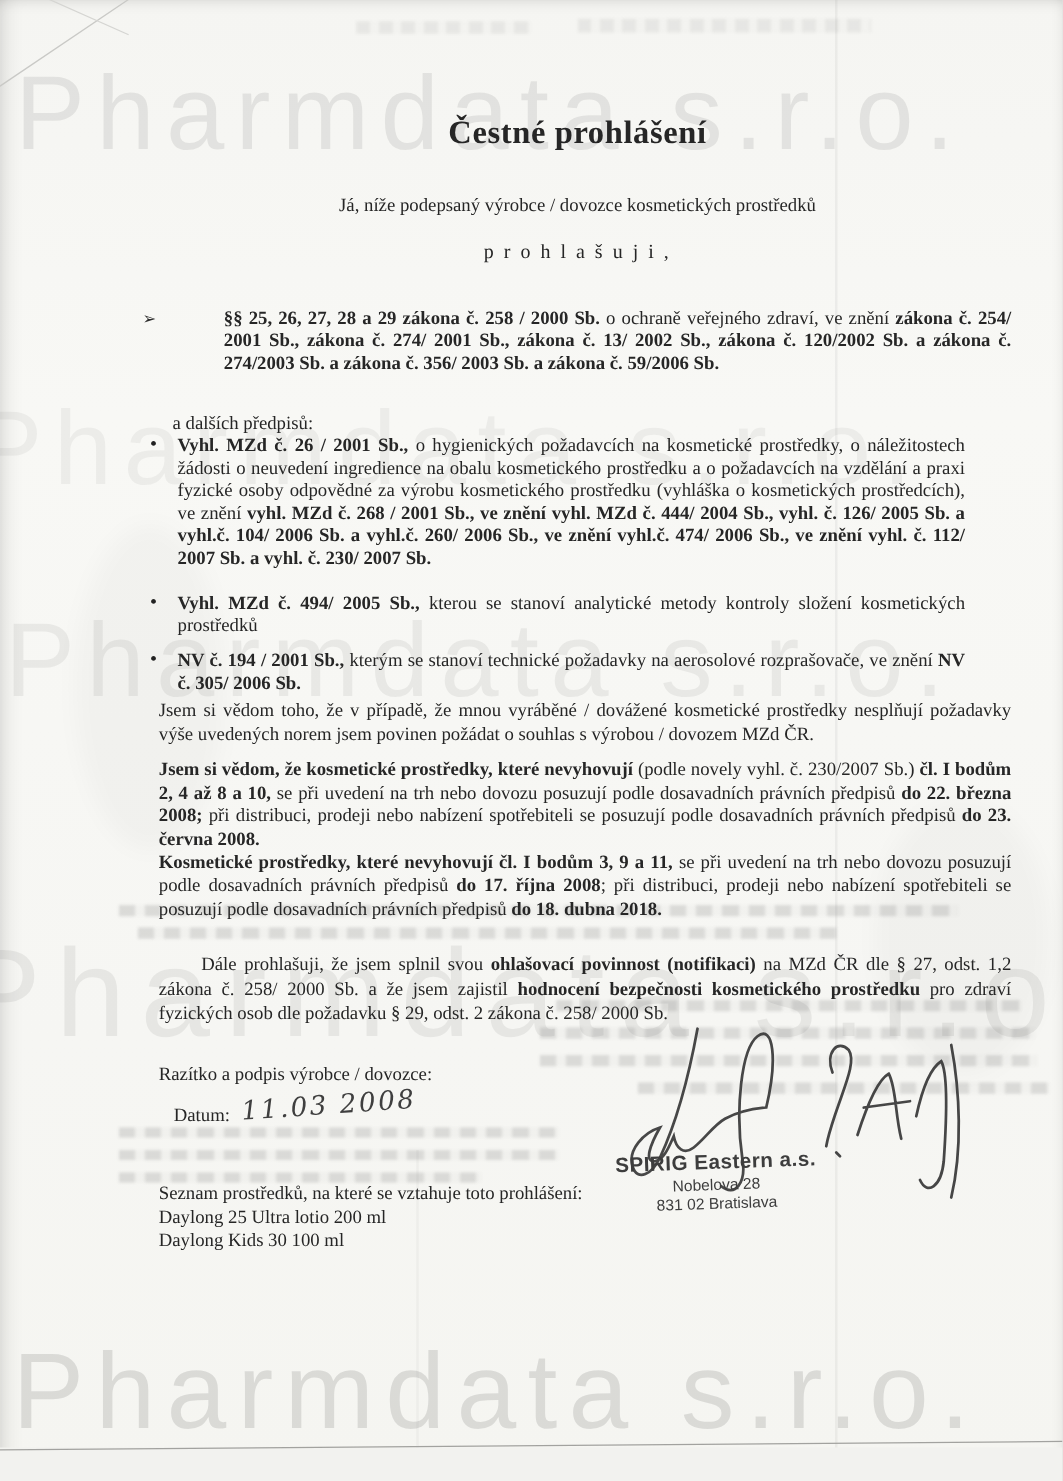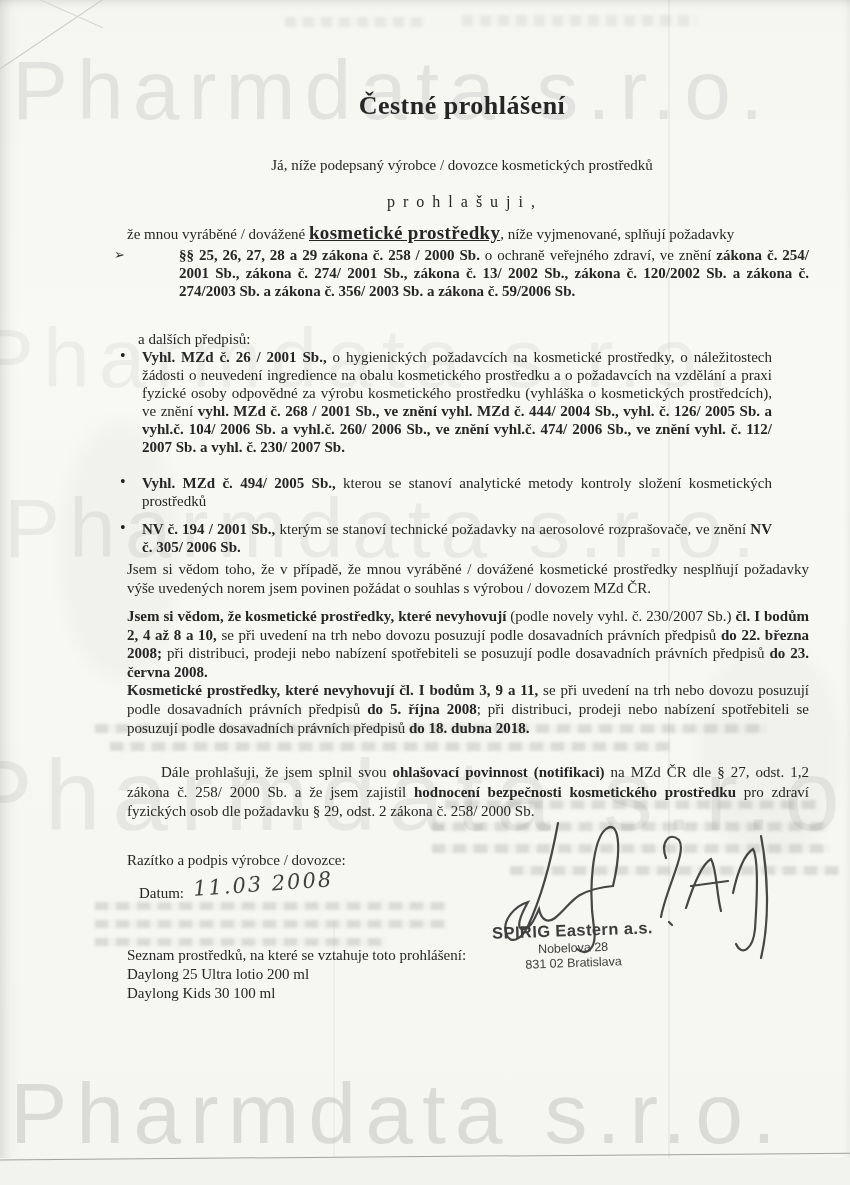--- a/index.html
+++ b/index.html
@@ -92,36 +92,35 @@
   <div class="smudge" style="left:432px;top:844px;width:398px;height:9px;"></div>
   <div class="smudge" style="left:510px;top:866px;width:330px;height:9px;"></div>
   <div class="smudge" style="left:95px;top:902px;width:352px;height:8px;"></div>
   <div class="smudge" style="left:95px;top:920px;width:352px;height:8px;"></div>
   <div class="smudge" style="left:95px;top:938px;width:290px;height:8px;"></div>
 
   <div class="blk center title">Čestné prohlášení</div>
   <div class="blk center intro">Já, níže podepsaný výrobce / dovozce kosmetických prostředků</div>
   <div class="blk center declare">p r o h l a š u j i ,</div>
 
-  <div class="blk subject"><span>že mnou vyráběné / dovážené </span><span class="kp">kosmetické prostředky</span><span>,  níže vyjmenované, splňují požadavky</span></div>
 
   <div class="blk arrow-item"><span class="b">§§ 25, 26, 27, 28 a 29 zákona č. 258 / 2000 Sb.</span><span> o ochraně veřejného zdraví, ve znění </span><span class="b">zákona č. 254/ 2001 Sb., zákona č. 274/ 2001 Sb., zákona č. 13/ 2002 Sb., zákona č. 120/2002 Sb. a zákona č. 274/2003 Sb. a zákona č. 356/ 2003 Sb. a zákona č. 59/2006 Sb.</span></div>
 
   <div class="blk dalsich">a dalších předpisů:</div>
 
   <div class="bullet-item bu1"><span class="b">Vyhl. MZd č. 26 / 2001 Sb.,</span><span> o hygienických požadavcích na kosmetické prostředky, o náležitostech žádosti o neuvedení ingredience na obalu kosmetického prostředku a o požadavcích na vzdělání a praxi fyzické osoby odpovědné za výrobu kosmetického prostředku (vyhláška o kosmetických prostředcích), ve znění </span><span class="b">vyhl. MZd č. 268 / 2001 Sb., ve znění vyhl. MZd č. 444/ 2004 Sb., vyhl. č. 126/ 2005 Sb. a vyhl.č. 104/ 2006 Sb. a vyhl.č. 260/ 2006 Sb., ve znění vyhl.č. 474/ 2006 Sb., ve znění vyhl. č. 112/ 2007 Sb. a vyhl. č. 230/ 2007 Sb.</span></div>
   <div class="bullet-item bu2"><span class="b">Vyhl. MZd č. 494/ 2005 Sb.,</span><span> kterou se stanoví analytické metody kontroly složení kosmetických prostředků</span></div>
   <div class="bullet-item bu3"><span class="b">NV č. 194 / 2001 Sb.,</span><span> kterým se stanoví technické požadavky na aerosolové rozprašovače, ve znění </span><span class="b">NV č. 305/ 2006 Sb.</span></div>
 
   <div class="blk aware1">Jsem si vědom toho, že v případě, že mnou vyráběné / dovážené kosmetické prostředky nesplňují požadavky výše uvedených norem jsem povinen požádat o souhlas s výrobou / dovozem MZd ČR.</div>
 
   <div class="blk aware23">
     <span><span class="b">Jsem si vědom, že  kosmetické prostředky, které nevyhovují</span><span> (podle novely vyhl. č. 230/2007 Sb.) </span><span class="b">čl. I bodům 2, 4 až 8 a 10,</span><span> se při uvedení na trh nebo dovozu posuzují podle dosavadních právních předpisů </span><span class="b">do 22. března 2008;</span><span> při distribuci, prodeji nebo nabízení spotřebiteli se posuzují podle dosavadních právních předpisů </span><span class="b">do 23. června 2008.</span></span>
     <br>
-    <span><span class="b">Kosmetické prostředky, které nevyhovují čl. I bodům 3, 9 a 11,</span><span> se při uvedení na trh nebo dovozu posuzují podle dosavadních právních předpisů </span><span class="b">do 5. října 2008</span><span>; při distribuci, prodeji nebo nabízení spotřebiteli se posuzují podle dosavadních právních předpisů </span><span class="b">do 18. dubna 2018.</span></span>
+    <span><span class="b">Kosmetické prostředky, které nevyhovují čl. I bodům 3, 9 a 11,</span><span> se při uvedení na trh nebo dovozu posuzují podle dosavadních právních předpisů </span><span class="b">do 17. října 2008</span><span>; při distribuci, prodeji nebo nabízení spotřebiteli se posuzují podle dosavadních právních předpisů </span><span class="b">do 18. dubna 2018.</span></span>
   </div>
 
   <div class="blk dale"><span class="indent"></span><span><span>Dále prohlašuji, že jsem splnil svou </span><span class="b">ohlašovací povinnost  (notifikaci)</span><span> na MZd ČR dle § 27, odst. 1,2 zákona č. 258/ 2000 Sb. a že jsem zajistil </span><span class="b">hodnocení bezpečnosti kosmetického prostředku</span><span> pro zdraví fyzických osob dle požadavku § 29, odst. 2 zákona č. 258/ 2000 Sb.</span></span></div>
 
   <div class="blk razitko">Razítko a podpis výrobce / dovozce:</div>
 
   <div class="blk datumlbl">Datum:</div>
   <div class="datum-hand">11.03 2008</div>
 
   <svg class="sig" width="320" height="200" viewBox="0 0 320 200">

